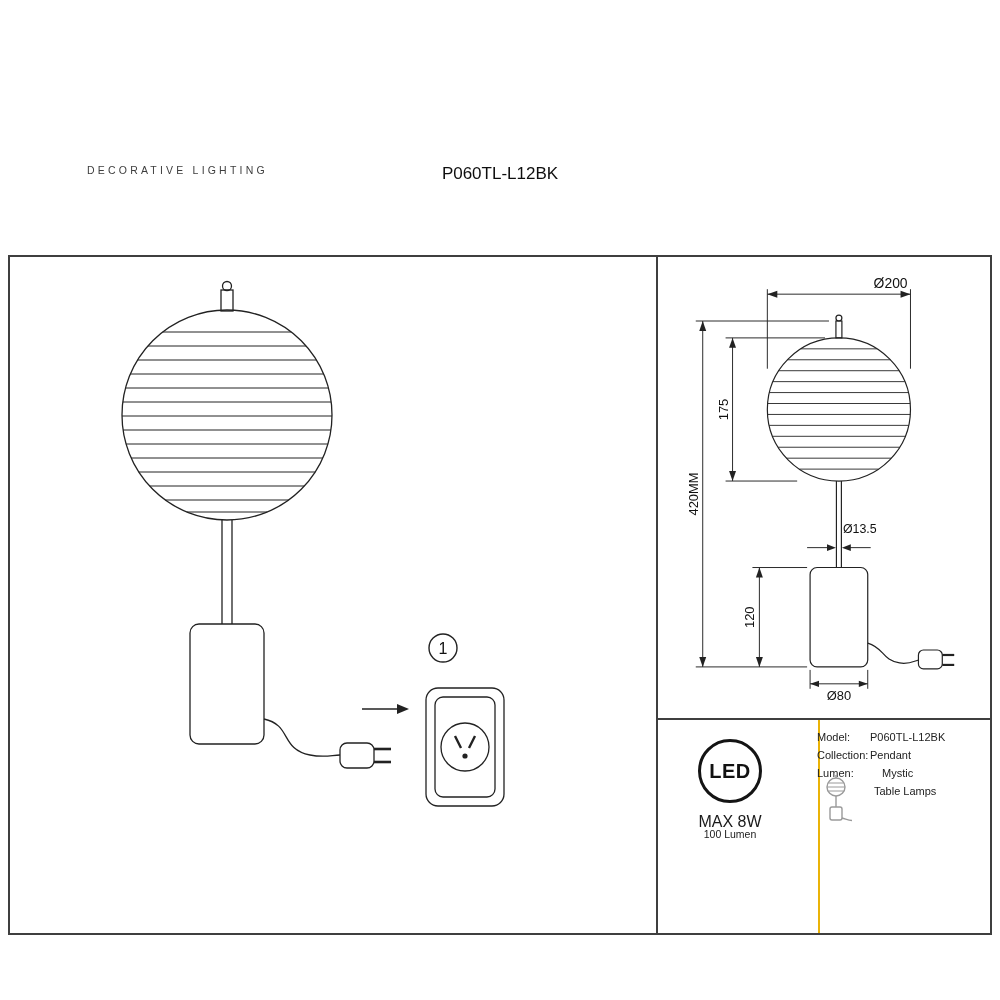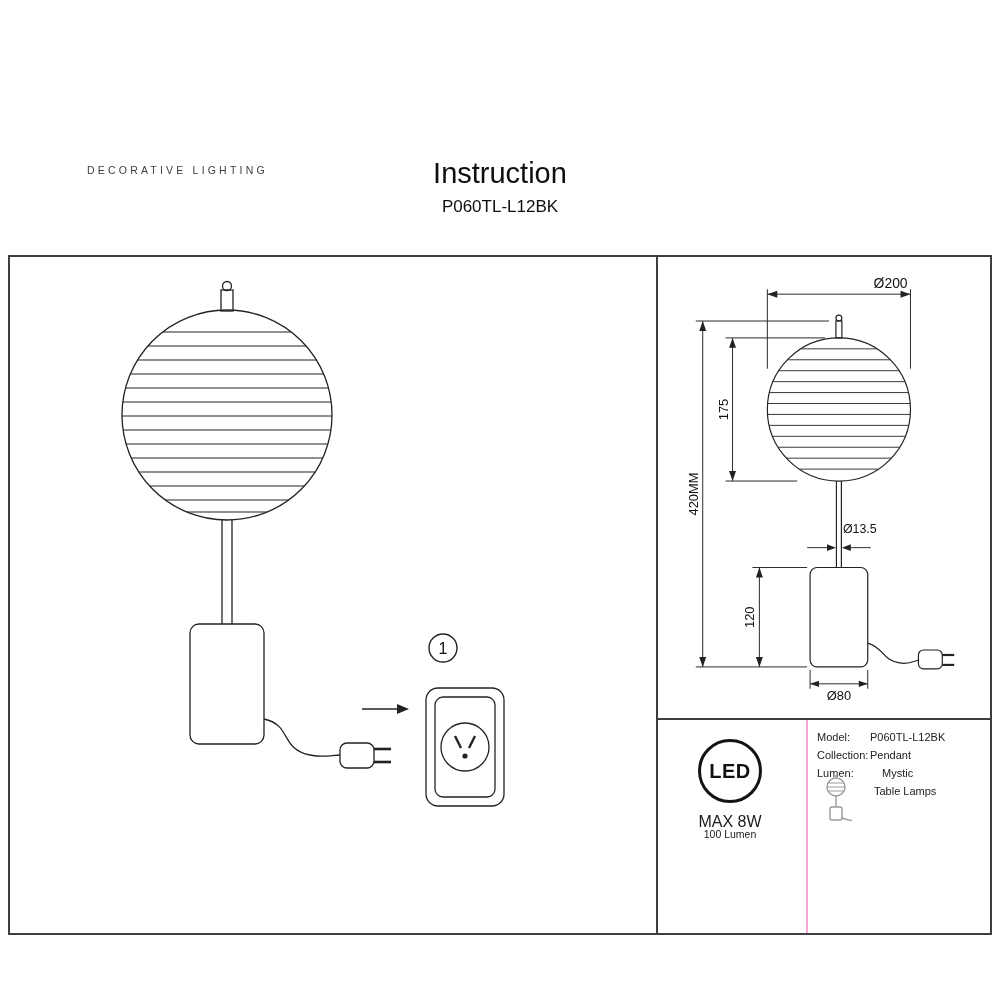--- a/index.html
+++ b/index.html
@@ -15,21 +15,21 @@
 
   .title-block { position:absolute; left:0; top:157px; width:100%; text-align:center; }
   .doc-title { font-size:29px; color:#0e0e0e; }
   .doc-model { font-size:17px; color:#0e0e0e; margin-top:7px; }
 
   
   .main-box { position:absolute; left:8px; top:255px; width:984px; height:680px; border:2px solid #3f3f3f; background:#fff; }
   .left-panel { position:absolute; left:0; top:0; width:648px; height:676px; border-right:2px solid #3f3f3f; }
   .dim-panel { position:absolute; left:648px; top:0; width:332px; height:463px; border-bottom:2px solid #3f3f3f; }
   .spec-panel { position:absolute; left:648px; top:463px; width:332px; height:213px; }
-  .led-cell { position:absolute; left:0; top:0; width:150px; height:100%; border-right:2px solid #f9a8d4; }
+  .led-cell { position:absolute; left:0; top:0; width:162px; height:100%; border-right:2px solid #eab308; }
   .info-cell { position:absolute; left:146px; top:0; right:0; height:100%;border-radius:11px; }
 
   .panel-svg { display:block; width:100%; height:100%; }
   svg text { font-family:"Liberation Sans", sans-serif; fill:#111; }
 
   
   .led-circle { position:absolute; left:40px; top:19px; width:64px; height:64px; border:3px solid #141414; border-radius:50%;
                 display:flex; align-items:center; justify-content:center; font-size:20px; font-weight:800; letter-spacing:.5px; }
   .led-sub1 { position:absolute; top:93px; left:0; width:144px; text-align:center; font-size:16px; color:#1a1a1a; }
   .led-sub2 { position:absolute; top:108px; left:0; width:144px; text-align:center; font-size:10.5px; color:#1a1a1a; }
@@ -42,21 +42,20 @@
 </head>
 <body>
 
 <div class="page">
 
   <div class="brand">
     <div class="brand-sub">DECORATIVE LIGHTING</div>
   </div>
 
   <div class="title-block">
-    <div class="doc-title">Instruction</div>
     <div class="doc-model">P060TL-L12BK</div>
   </div>
 
   <div class="main-box">
 
     <div class="left-panel">
       <svg class="panel-svg" viewBox="0 0 646 676">
         <g stroke="#222" fill="none" stroke-width="1.3">
           <g>
             <circle cx="217" cy="29" r="4.5"></circle>

